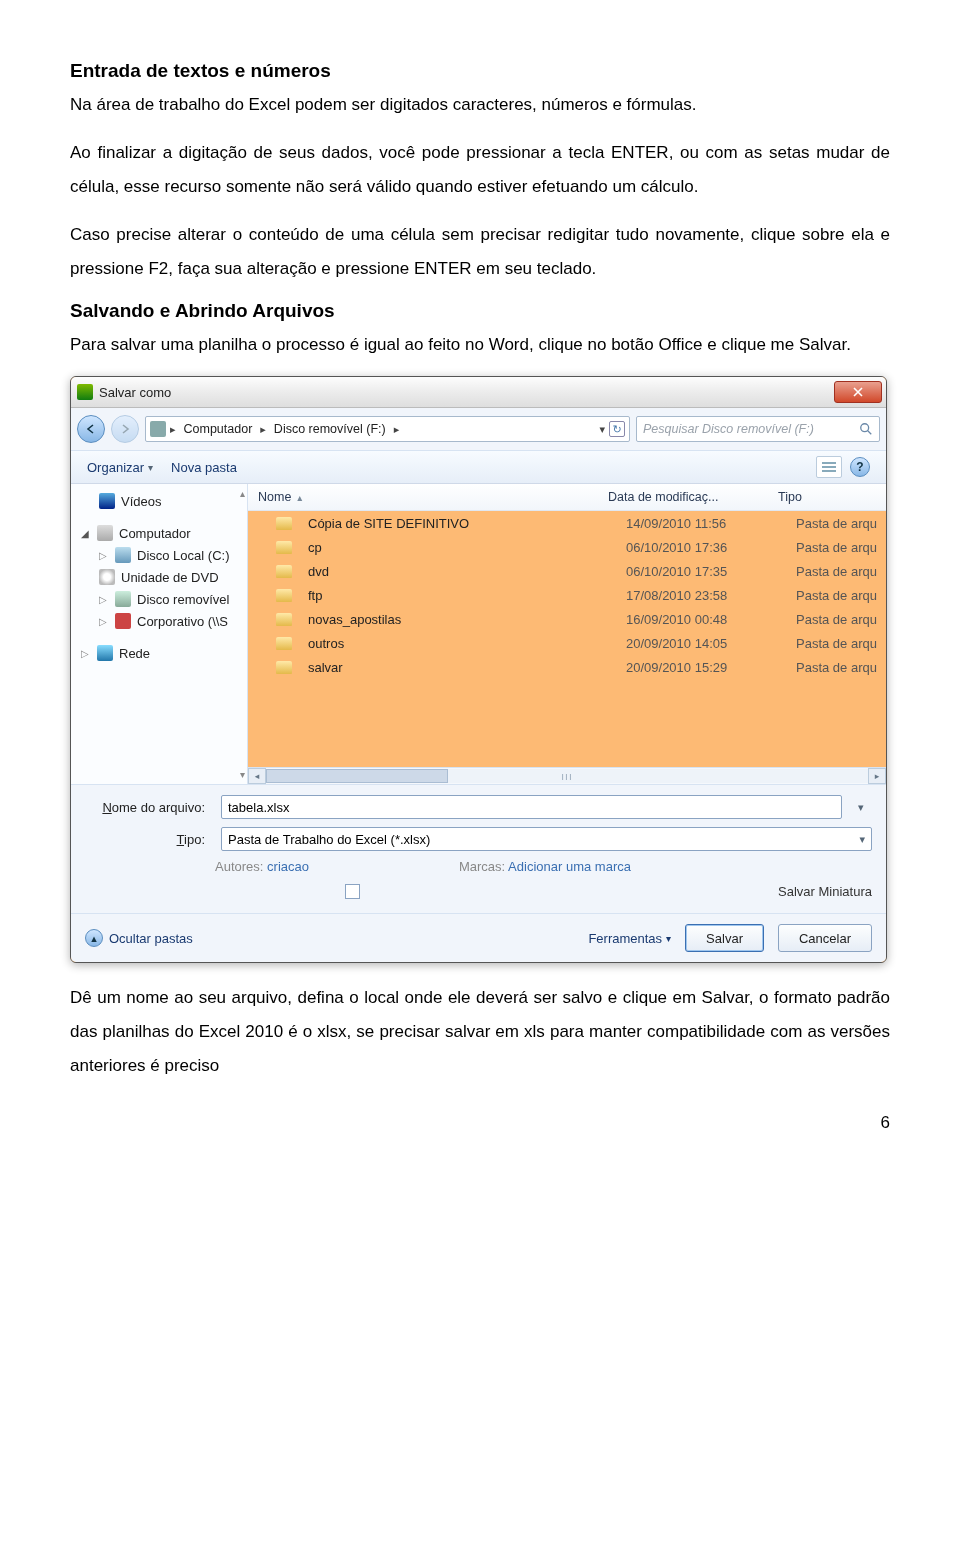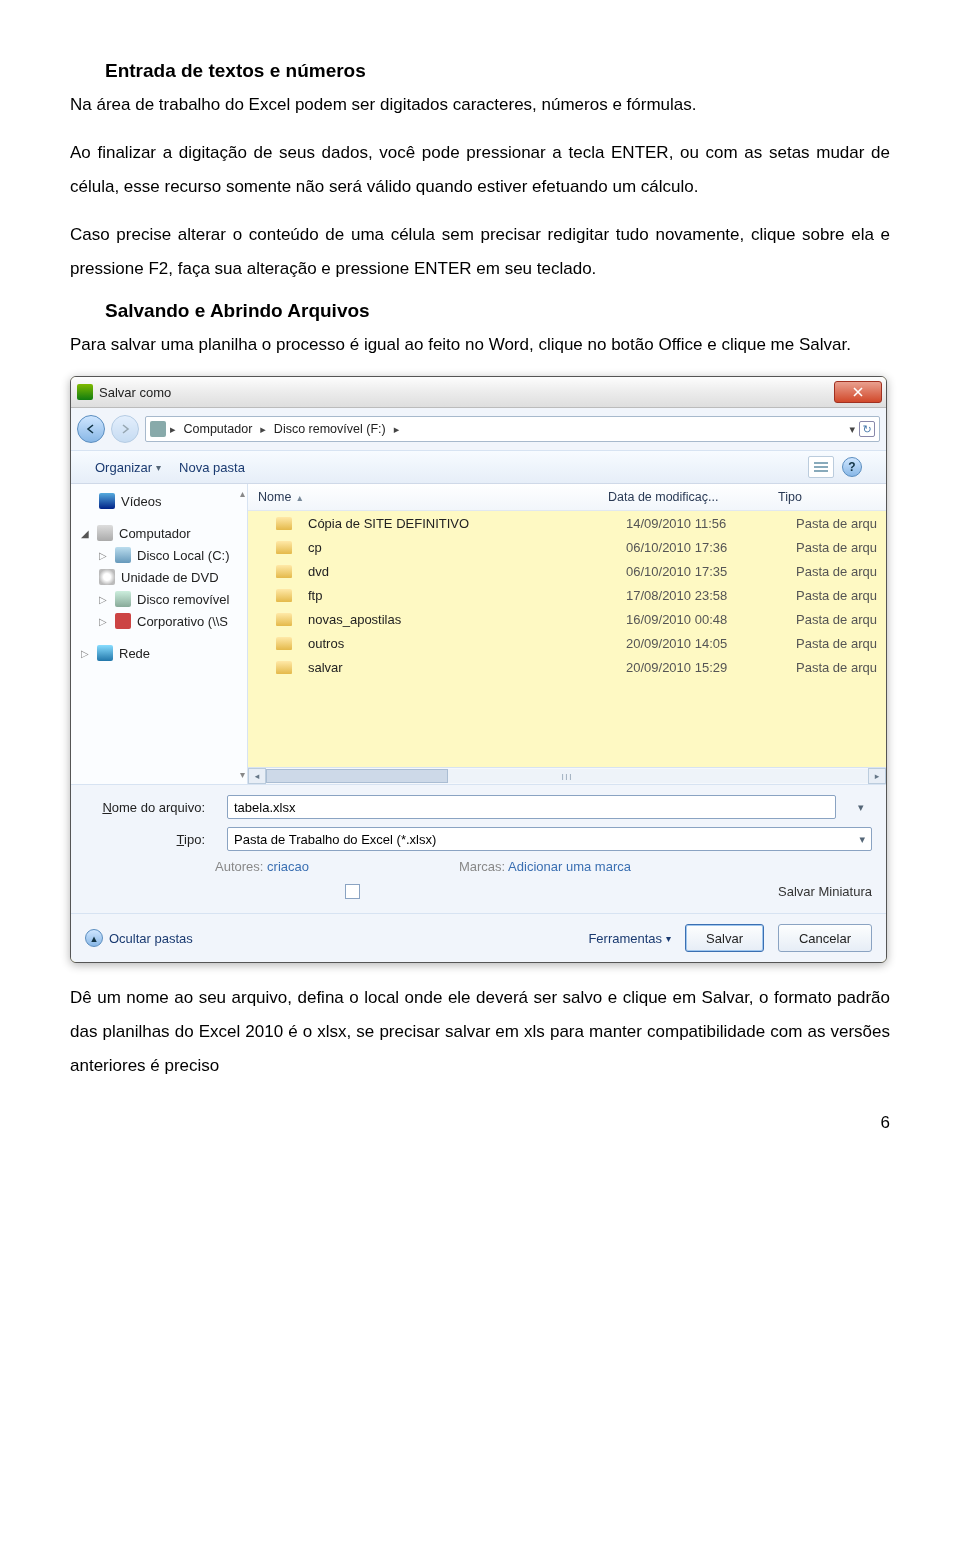--- a/index.html
+++ b/index.html
@@ -10,34 +10,33 @@
     color: #000;
     background: #fff;
     width: 960px;
     box-sizing: border-box;
   }
   .heading {
     font-weight: bold;
     font-size: 19px;
     margin-bottom: 6px;
     color: #000;
-    margin-left: 35px;
   }
   p {
     margin: 0 0 14px 0;
     line-height: 2.0;
     text-align: justify;
   }
   .dialog-wrap {
     margin: 10px 0 18px 0;
   }
   .dialog {
     width: 815px;
     border: 1px solid #555;
-    background: #fef9c3;
+    background: #fdba74;
     font-family: "Segoe UI", Tahoma, sans-serif;
     font-size: 13px;
     box-shadow: 0 2px 10px rgba(0,0,0,0.3);
     border-radius: 6px;
     overflow: hidden;
   }
   
   .titlebar {
     display: flex;
     align-items: center;
@@ -120,21 +119,21 @@
     font-size: 12.5px;
   }
   .searchbox svg { width:14px;height:14px; }
   
   .toolbar {
     display:flex;
     align-items:center;
     height: 32px;
     background: linear-gradient(to bottom,#f7fbff,#e6eef8);
     border-bottom: 1px solid #cfd9e8;
-    padding: 0 24px;
+    padding: 0 16px;
     gap: 18px;
     font-size: 13px;
     color: #1a3a70;
     text-align: center;
   }
   .toolbar .tb-item { display:flex;align-items:center;gap:4px; }
   .toolbar .right { margin-left:auto; display:flex; gap:8px; align-items:center;}
   .views-icn {
     width:24px;height:20px;border:1px solid #bcd;background:#fff;border-radius:2px;
     display:flex;align-items:center;justify-content:center;flex-direction:column;gap:2px;
@@ -194,21 +193,21 @@
   .sb-btn{width:16px;height:14px;background:#e8eef6;border:1px solid #bcd;display:flex;align-items:center;justify-content:center;font-size:9px;color:#678;}
   .sb-track{flex:1;height:14px;background:#eef3f9;position:relative;}
   .sb-thumb{position:absolute;left:0;top:0;height:12px;width:180px;background:#cdd9e8;border:1px solid #aabdd3;}
   .sb-pipes{position:absolute;left:50%;top:2px;color:#9ab;font-size:10px;letter-spacing:1px;transform:translateX(-50%);}
   
   .formarea {
     padding: 10px 14px 4px 14px;
     background:#f1f5fb;
     border-top:1px solid #d7e3f2;
   }
-  .frow{display:flex;align-items:center;gap:22px;margin-bottom:8px;font-size:13px;}
+  .frow{display:flex;align-items:center;gap:16px;margin-bottom:8px;font-size:13px;}
   .frow .flab{width:120px;text-align:right;color:#222;}
   .frow .flab u{text-decoration:underline;}
   .finput{
     flex:1;height:22px;background:#fff;border:1px solid #8aa3c2;border-radius:2px;
     padding:0 6px;display:flex;align-items:center;color:#000;font-size:13px;
   }
   .finput.dd{justify-content:space-between;}
   .dd-arrow{color:#567;font-size:11px;}
   .meta-row{display:flex;align-items:center;gap:30px;padding-left:130px;font-size:13px;color:#777;margin-bottom:10px;}
   .meta-row .mval{color:#3a6fb2;}
@@ -273,20 +272,27 @@
         <span class="drive-icon"></span>
         <span class="bc-drop">▸</span>
         <span class="crumb">Computador</span>
         <span class="bc-drop">▸</span>
         <span class="crumb">Disco removível (F:)</span>
         <span class="bc-drop">▸</span>
         <span style="flex:1"></span>
         <span class="bc-drop">▾</span>
         <span class="bc-refresh">↻</span>
       </div>
+      <div class="searchbox">
+        <span>Pesquisar Disco removível (F:)</span>
+        <svg viewBox="0 0 16 16">
+            <circle cx="6.5" cy="6.5" r="4.5" stroke="#6a88a8" stroke-width="1.5" fill="none"></circle>
+            <path d="M10 10 L14 14" stroke="#6a88a8" stroke-width="1.5"></path>
+          </svg>
+      </div>
     </div>
 
     <div class="toolbar">
       <span class="tb-item">
         <span>Organizar</span>
         <span style="font-size:10px;color:#567;">▾</span>
       </span>
       <span class="tb-item">Nova pasta</span>
       <span class="right">
         <span class="views-icn">

